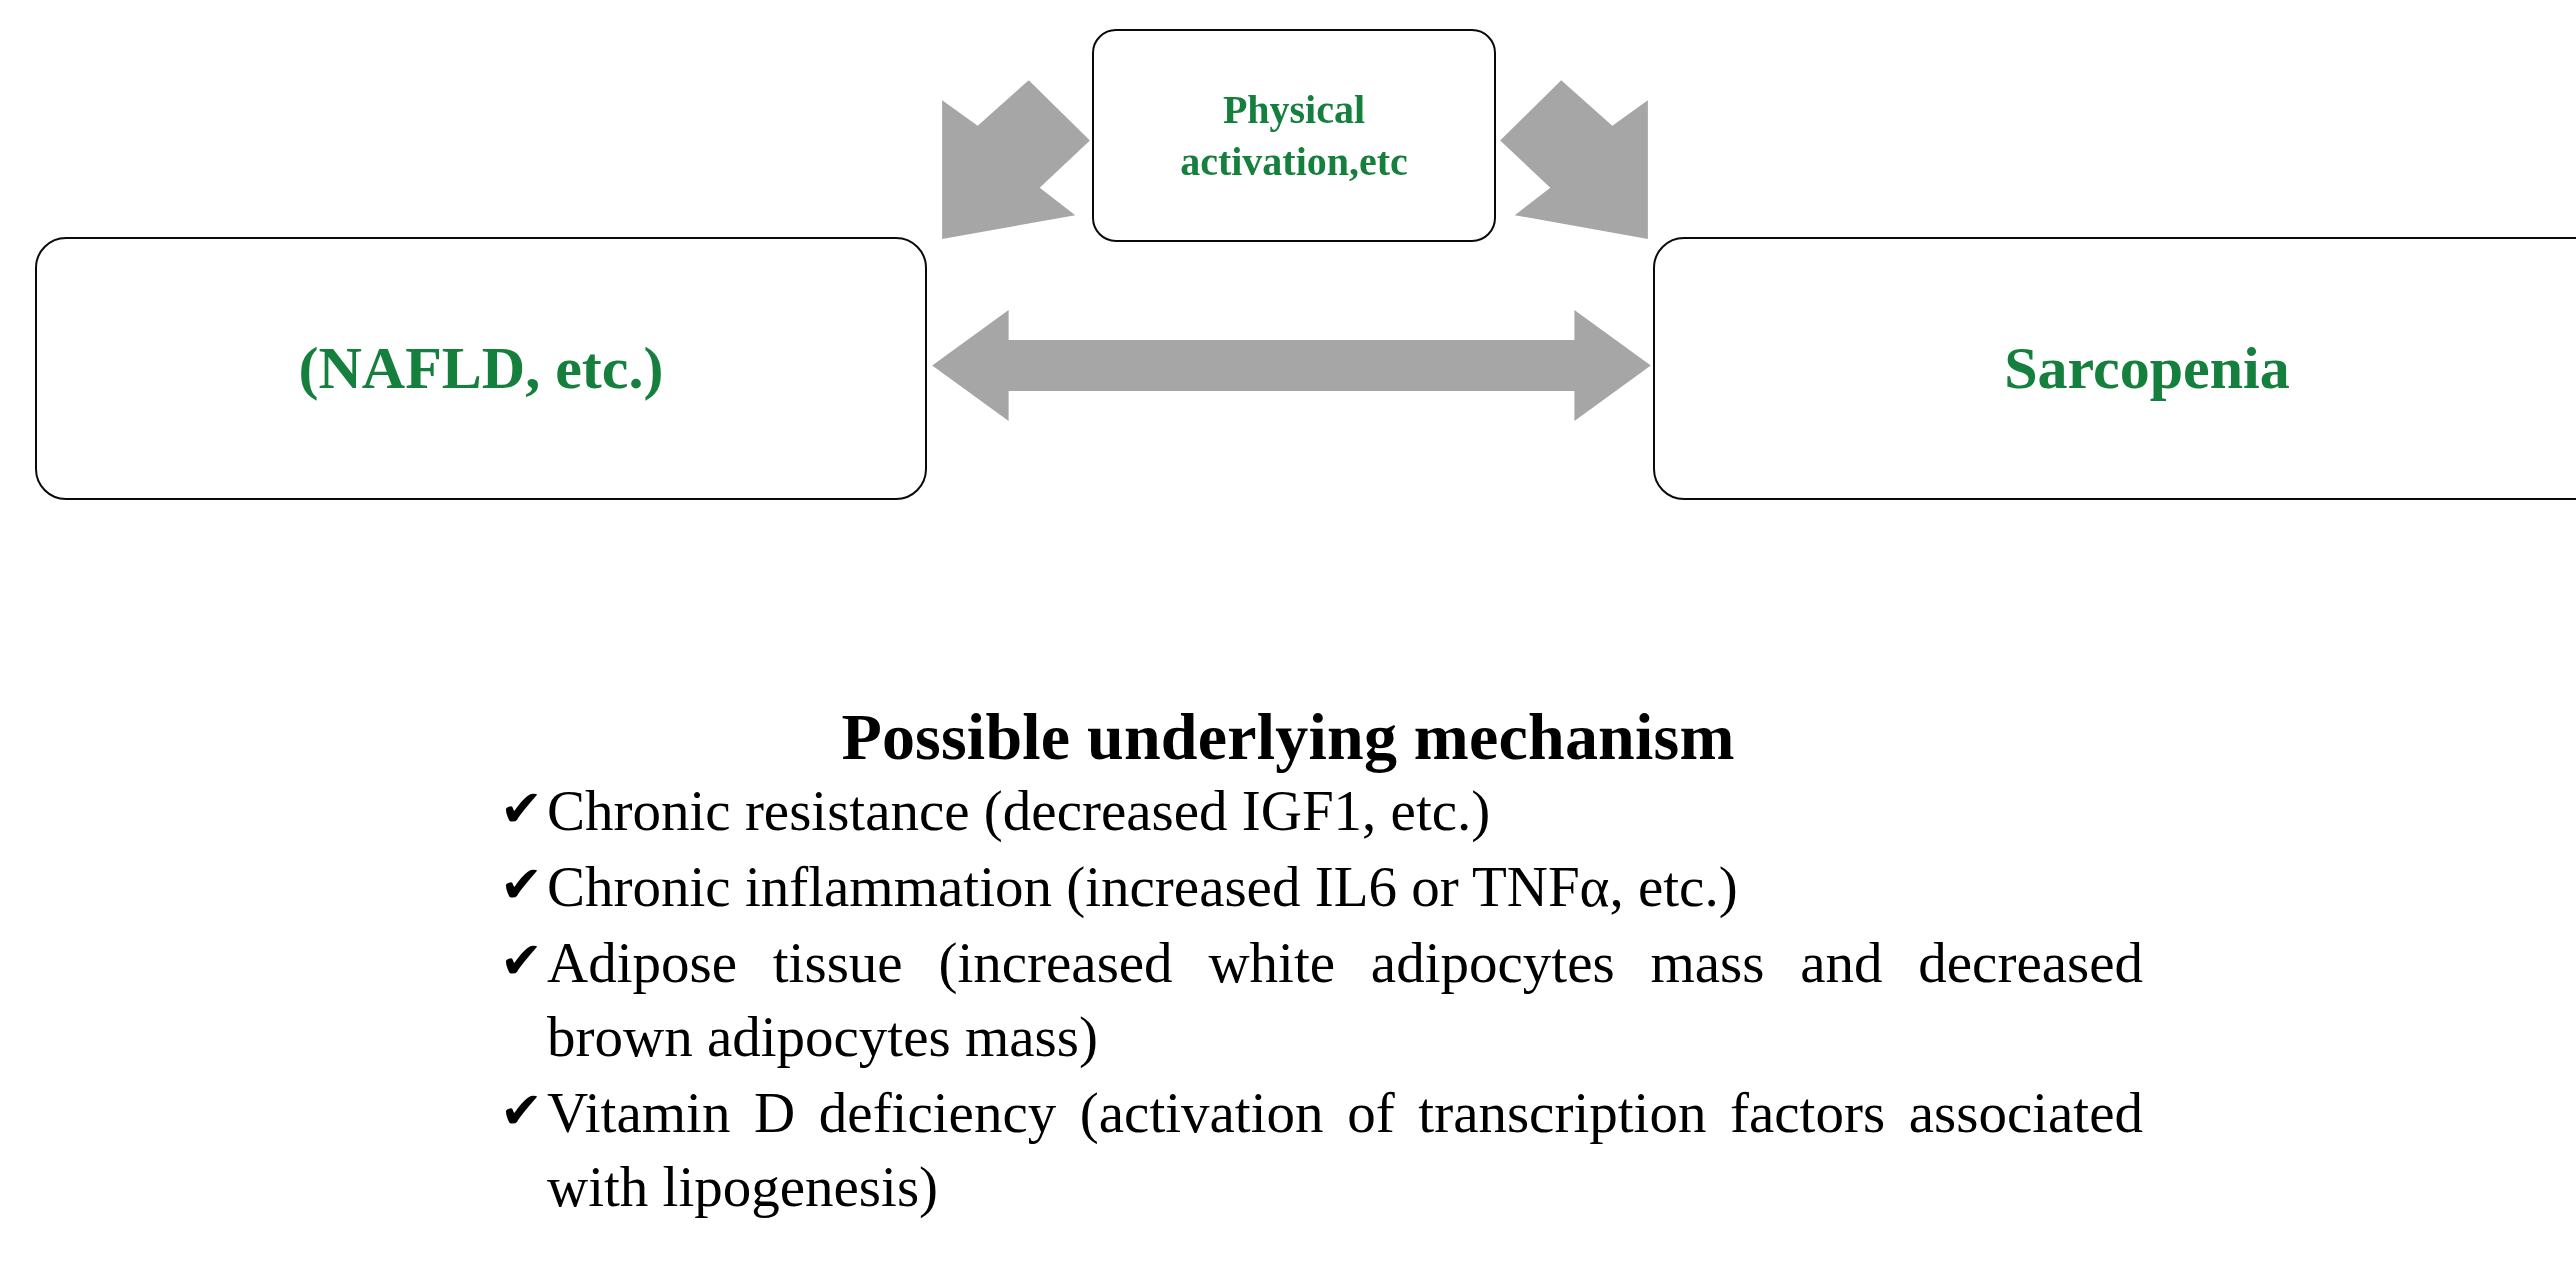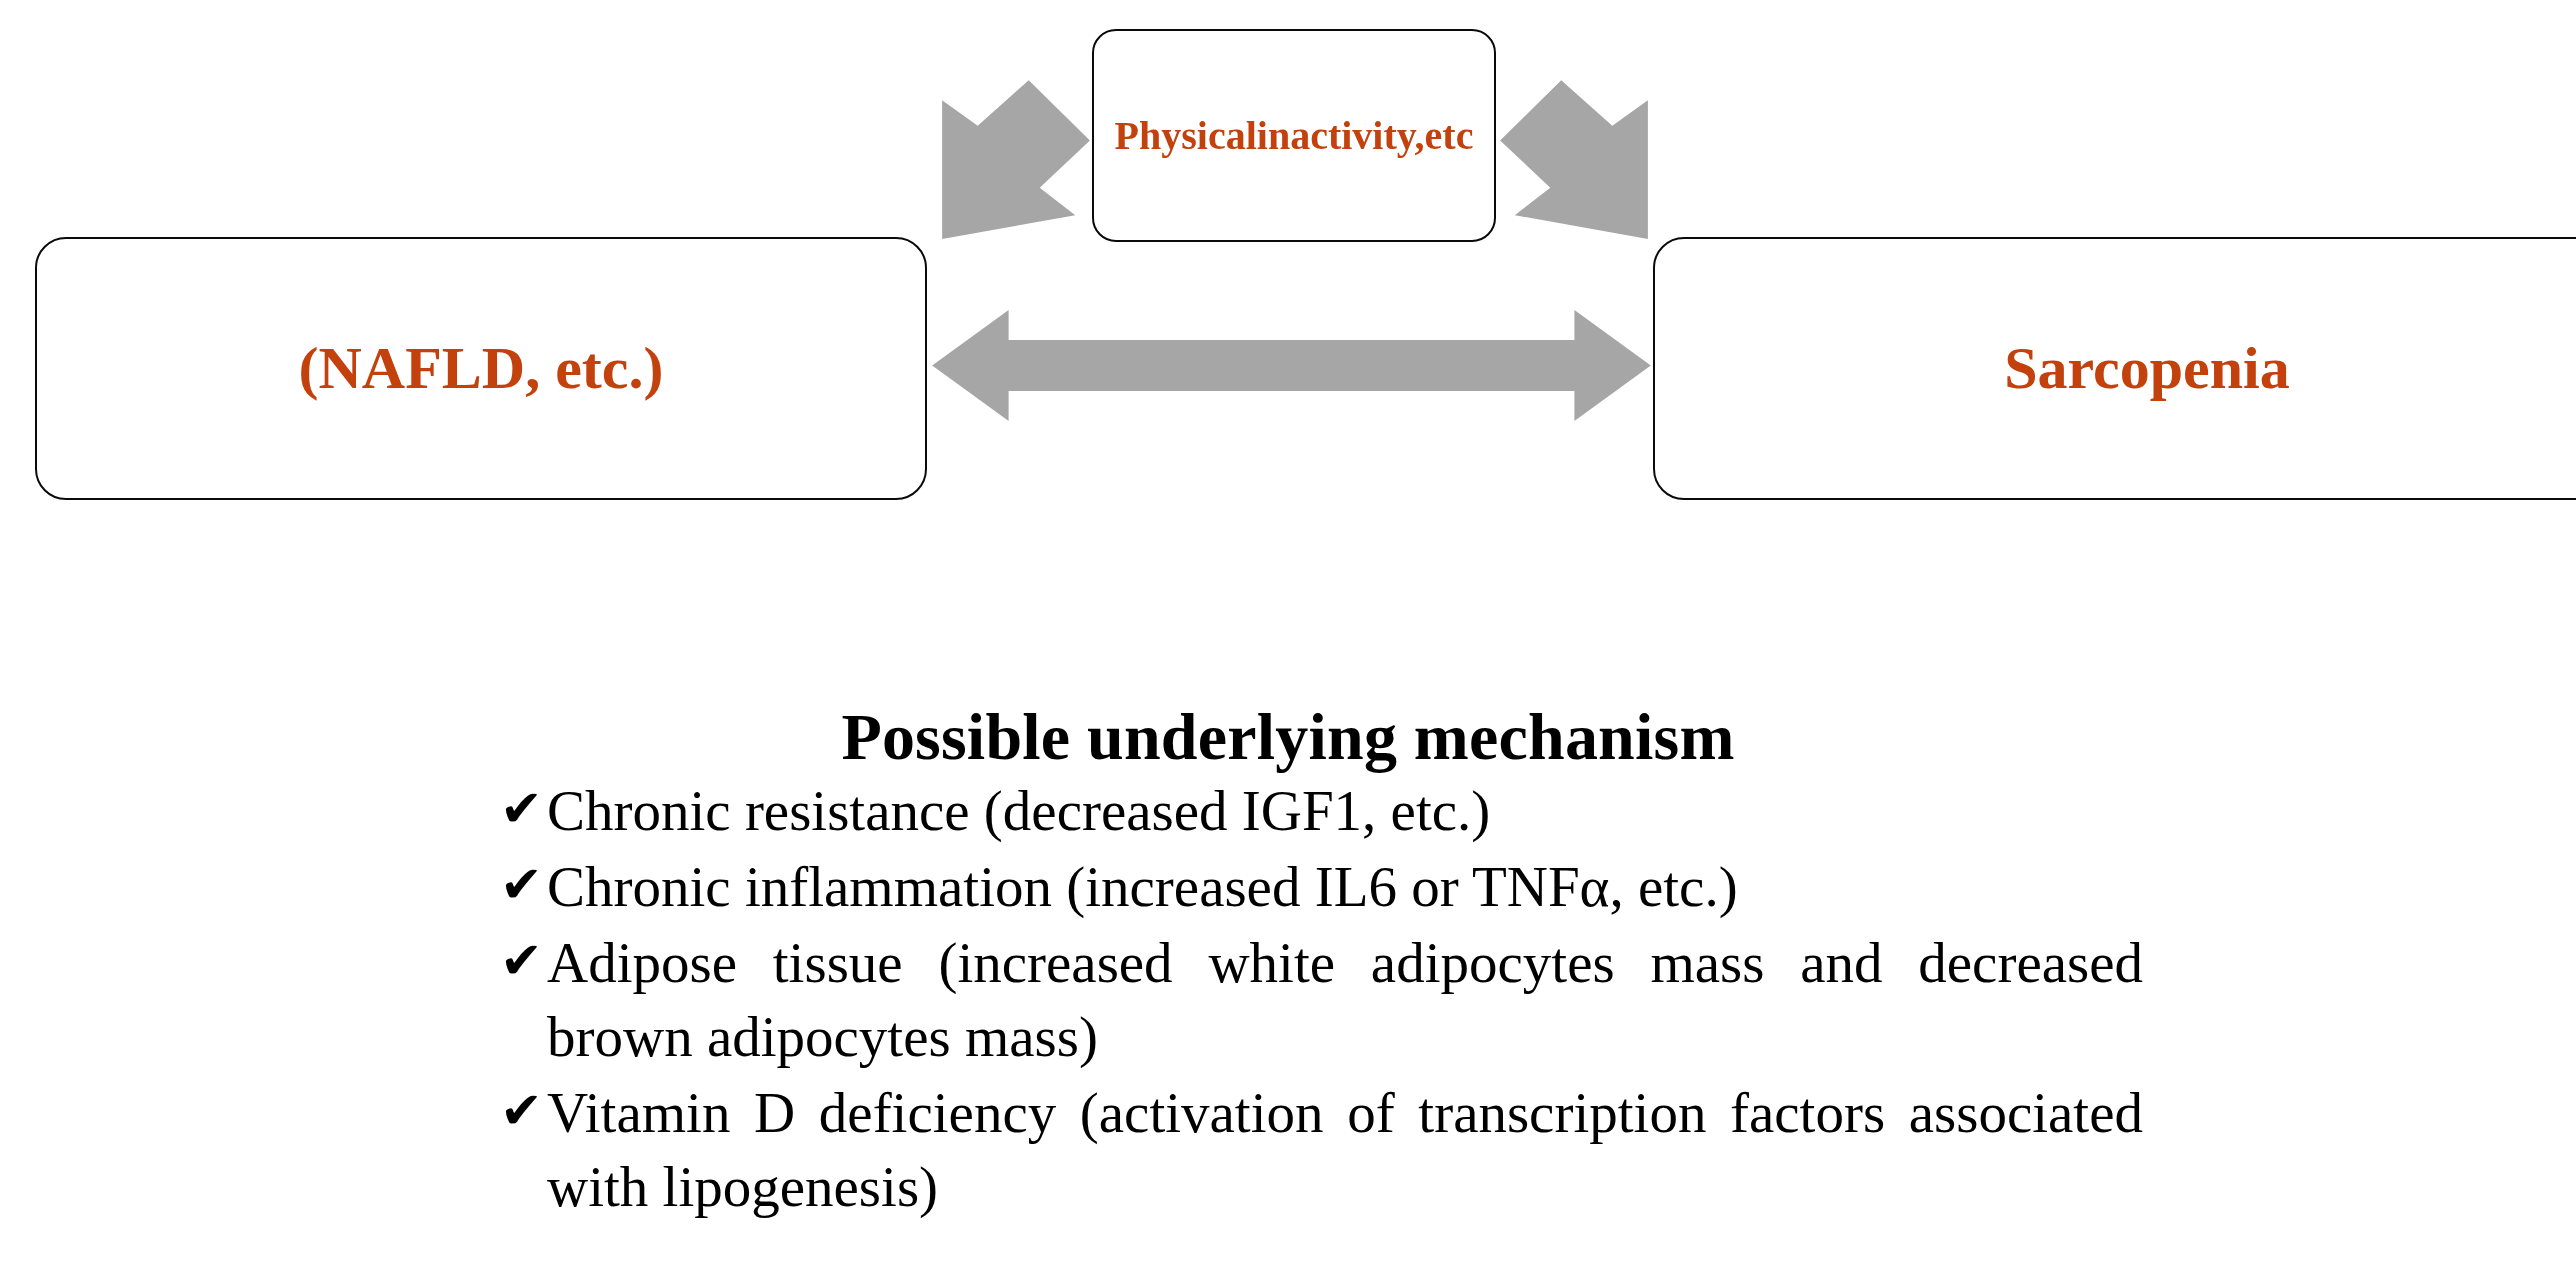--- a/index.html
+++ b/index.html
@@ -17,26 +17,26 @@
   }
 
   
   .node-box {
     position: absolute;
     box-sizing: border-box;
     background: #ffffff;
     border: 2.7px solid #0a0a0a;
     border-radius: 31px;
     display: flex;
-    flex-direction: row;
+    flex-direction: column;
     align-items: center;
     justify-content: center;
     text-align: center;
     font-weight: bold;
-    color: #c2410c;
+    color: #15803d;
     z-index: 3;
   }
 
   #box-metabolic {
     left: 35px;
     top: 237px;
     width: 892px;
     height: 263px;
     font-size: 60px;
     line-height: 1.27;
@@ -108,21 +108,21 @@
     text-align: justify;
     text-justify: inter-word;
   }
   .bullet-text.nojustify { text-align: left; }
 </style>
 </head>
 <body>
 
 <div class="node-box" id="box-physical">
   <span class="node-line">Physical</span>
-  <span class="node-line">inactivity,etc</span>
+  <span class="node-line">activation,etc</span>
 </div>
 
 <div class="node-box" id="box-metabolic">
   <span class="node-line">(NAFLD, etc.)</span>
 </div>
 
 <div class="node-box" id="box-sarcopenia">
   <span class="node-line">Sarcopenia</span>
 </div>
 

